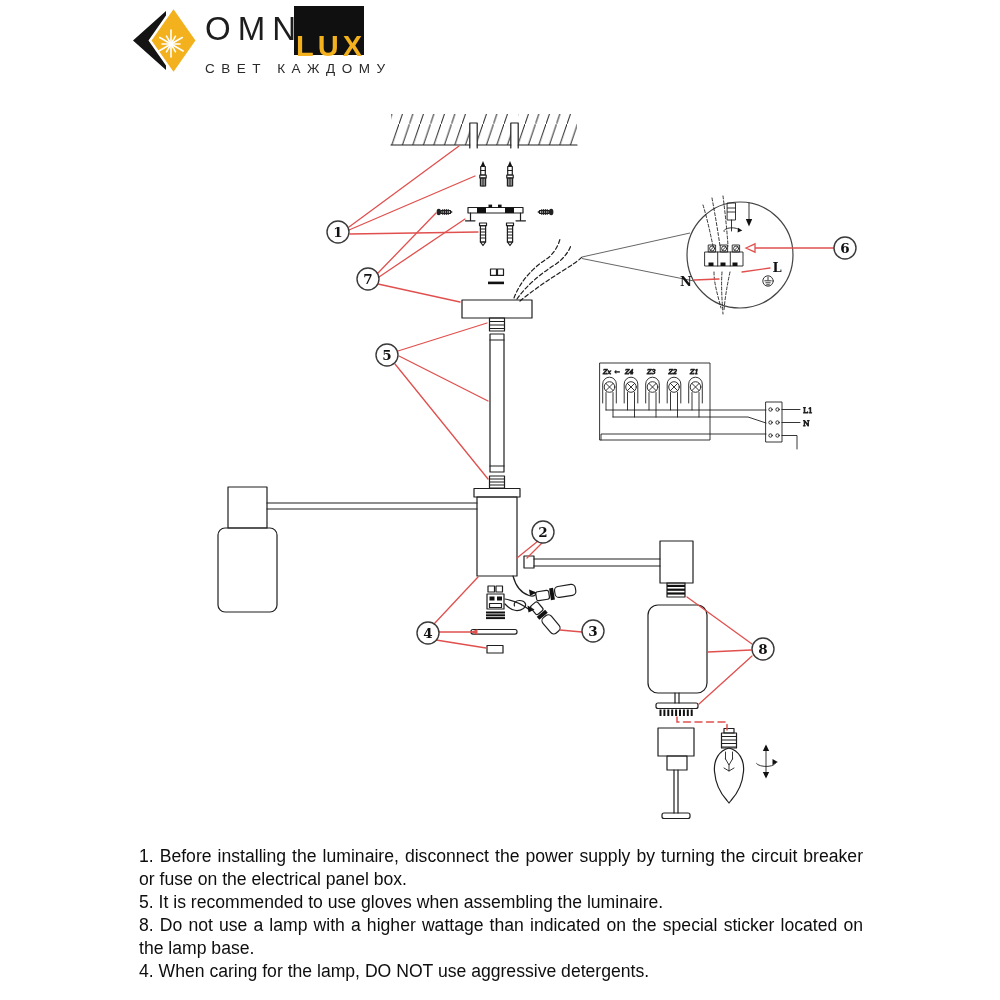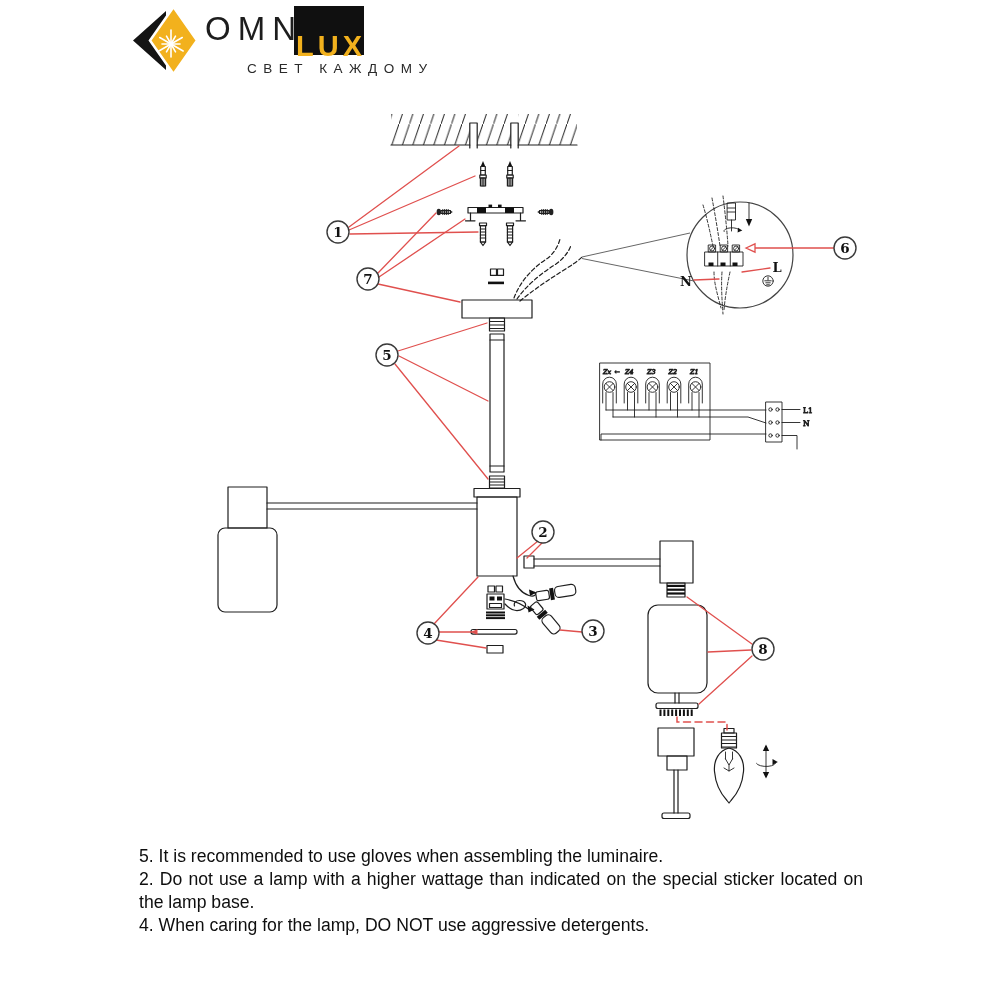--- a/index.html
+++ b/index.html
@@ -7,21 +7,21 @@
         font-family:"Liberation Sans",sans-serif;color:#111;}
   
   .logo-svg{position:absolute;left:128px;top:4px;}
   .brand-primary{position:absolute;left:205px;top:10px;font-size:33px;letter-spacing:7px;
         font-weight:400;color:#1d1d1d;white-space:nowrap;}
   .brand-box{position:absolute;left:294px;top:6px;width:70px;height:49px;background:#101010;
         display:flex;align-items:center;justify-content:center;}
   .brand-secondary{color:#f2b11d;font-weight:700;font-size:29px;letter-spacing:4px;
         padding-left:4px;white-space:nowrap;margin-top:32px;}
   .tagline{position:absolute;left:205px;top:61px;font-size:13.5px;letter-spacing:6.5px;
-        font-weight:500;color:#2a2a2a;white-space:nowrap;margin-left:42px;}
+        font-weight:500;color:#2a2a2a;white-space:nowrap;}
   .model{position:absolute;left:413px;top:22px;font-size:34px;font-weight:700;color:#0d0d0d;
         letter-spacing:0;white-space:nowrap;}
   
   .diagram{position:absolute;left:0;top:0;}
   .ink{stroke:#1f1f1f;stroke-width:1.2;fill:none;stroke-linecap:round;stroke-linejoin:round;}
   .thin{stroke-width:0.9;}
   .fill{fill:#111;stroke:none;}
   .red{stroke:#e0504e;stroke-width:1.3;fill:none;stroke-linecap:round;}
   .redfill{fill:#e0504e;stroke:none;}
   .callout circle{fill:#fff;stroke:#3a3a3a;stroke-width:1.4;}
@@ -372,18 +372,19 @@
       <circle cx="763" cy="649" r="11"></circle>
       <text x="763" y="653.8">8</text>
     </g>
     <g class="callout">
       <circle cx="845" cy="248" r="11"></circle>
       <text x="845" y="252.8">6</text>
     </g>
   </svg>
 
   <div class="instructions">
+    <p class="just">1. Before installing the luminaire, disconnect the power supply by turning the circuit breaker or fuse on the electrical panel box.</p>
     <p>5. It is recommended to use gloves when assembling the luminaire.</p>
-    <p class="just">2. Do not use a lamp with a higher wattage than indicated on the special sticker located on the lamp base.</p>
+    <p class="just">8. Do not use a lamp with a higher wattage than indicated on the special sticker located on the lamp base.</p>
     <p>4. When caring for the lamp, DO NOT use aggressive detergents.</p>
   </div>
 
 </div>
 
 </body></html>

